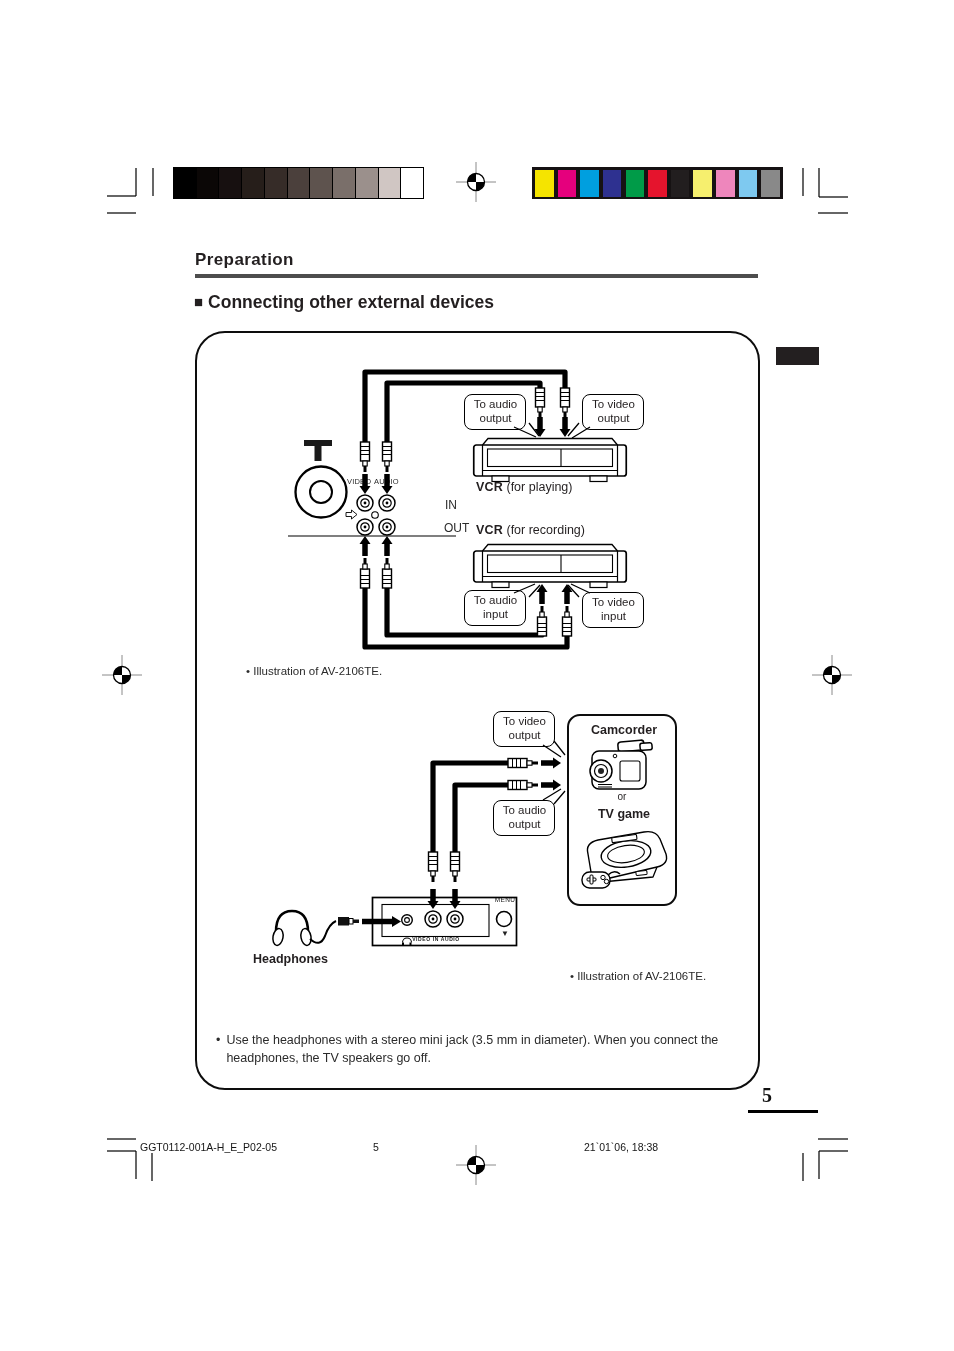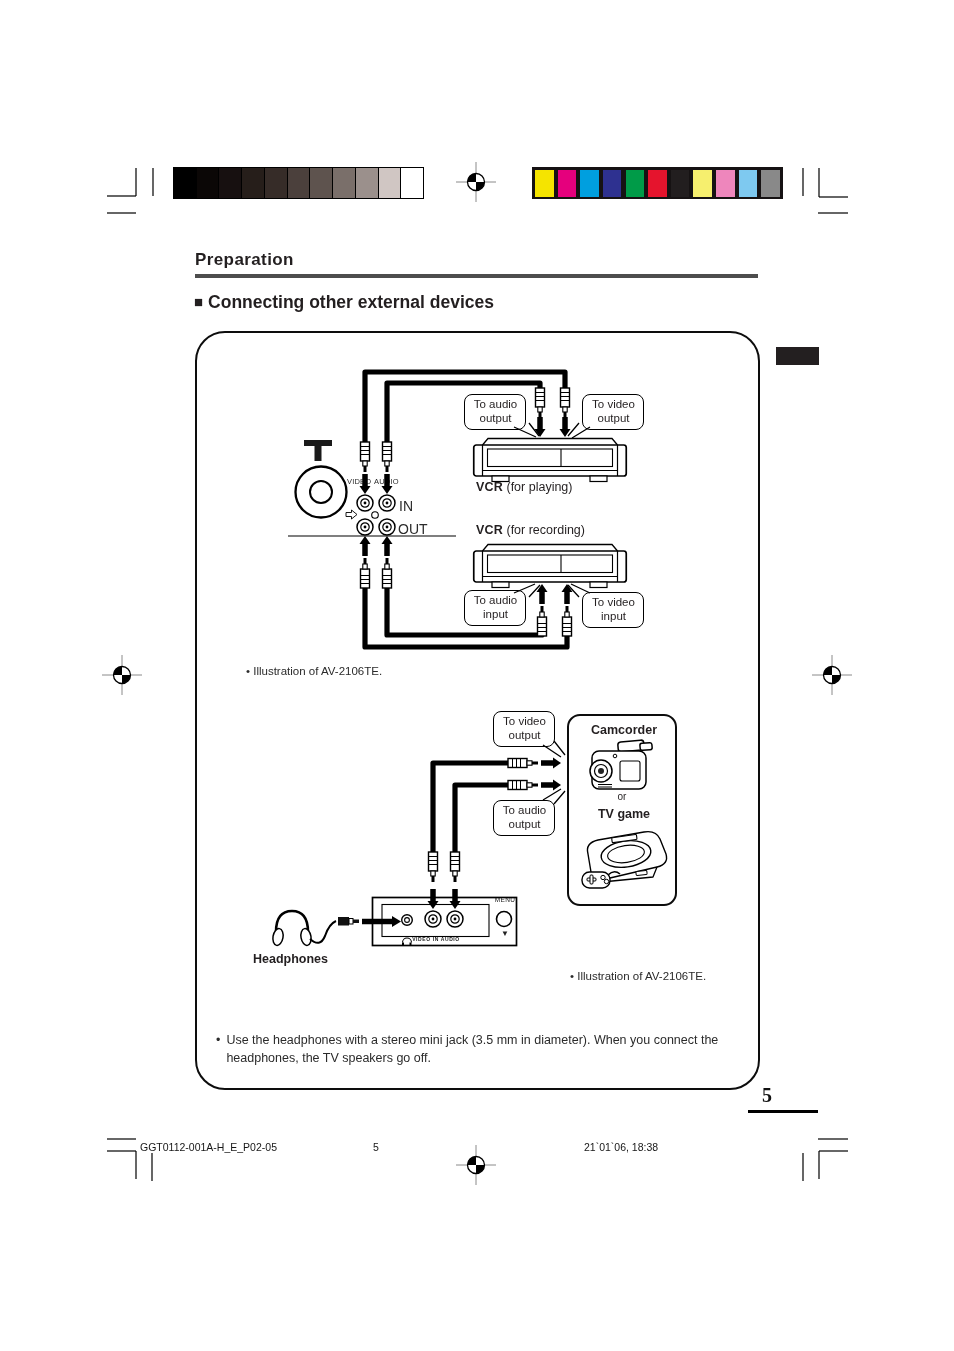--- a/index.html
+++ b/index.html
@@ -19,21 +19,21 @@
   .section-heading{left:194px;top:292px;font-size:17.5px;font-weight:bold;text-align:center;}
   .section-heading .sq{font-size:15px;margin-right:5px;position:relative;top:-1px;}
   
   .main-box{left:195px;top:331px;width:561px;height:755px;border:2px solid #0d0d0d;border-radius:30px;background:#fff;}
   .index-tab{left:776px;top:347px;width:43px;height:18px;}
   
   .callout{border:1.6px solid #000;border-radius:8px;background:#fff;padding:3px 5px 4px 6px;
     font-size:11.5px;line-height:1.18;white-space:pre-line;width:49px;text-align:center;}
   
   .tvlbl{font-size:7.5px;color:#2b2b2b;letter-spacing:.2px;}
-  .rowlbl{font-size:14px;color:#2b2b2b;}
+  .rowlbl{font-size:12px;color:#2b2b2b;margin-left:46px;}
   .vcr-label{font-size:12.5px;}
   .vcr-label b{letter-spacing:.2px;}
   .note{font-size:11.5px;color:#2b2b2b;}
   .devbox{left:567px;top:714px;width:110px;height:192px;border:2px solid #0d0d0d;border-radius:13px;background:#fff;box-sizing:border-box;}
   .devlbl{width:114px;text-align:center;font-weight:bold;font-size:12.5px;}
   .orlbl{width:110px;text-align:center;font-size:10px;}
   .menulbl{width:30px;text-align:center;font-size:6.5px;letter-spacing:.3px;color:#222;}
   .menuarrow{width:30px;text-align:center;font-size:8px;color:#222;}
   .jacklbl{width:76px;text-align:center;font-size:5px;letter-spacing:.6px;color:#222;font-weight:bold;}
   .hplbl{font-weight:bold;font-size:12.5px;}

